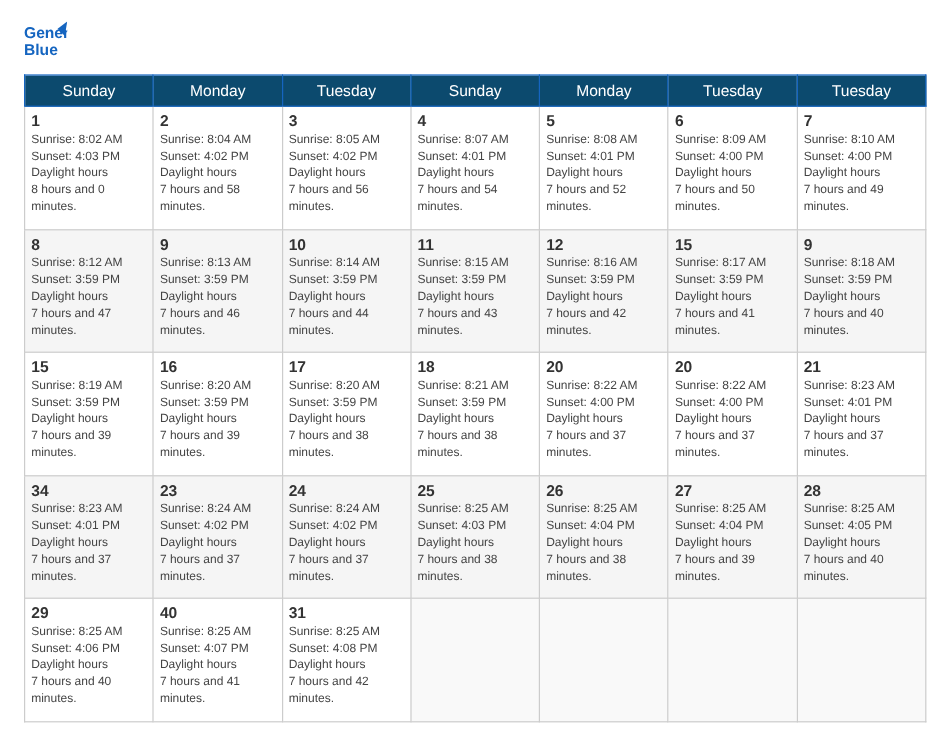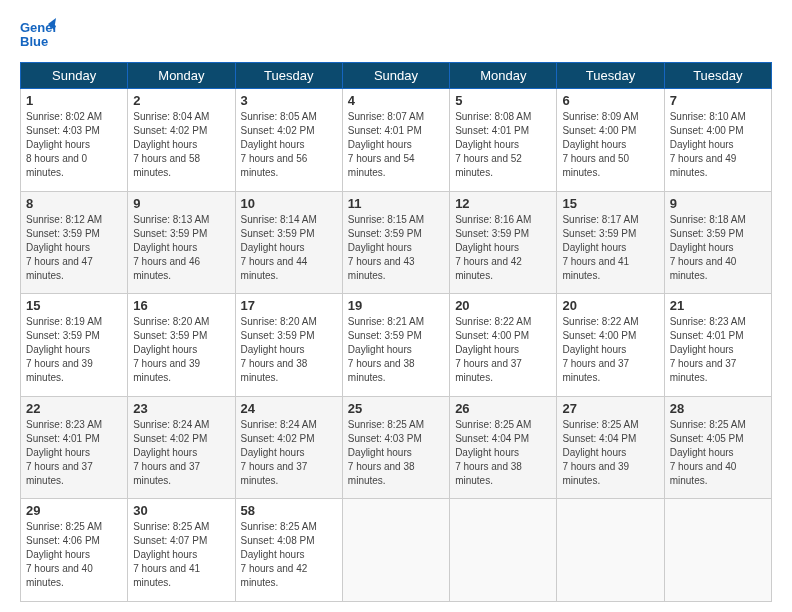--- a/index.html
+++ b/index.html
@@ -275,21 +275,21 @@
           <td>
         <span class="day-num">17</span>
         <div class="day-info">
           Sunrise: 8:20 AM<br>
           Sunset: 3:59 PM<br>
           Daylight hours<br>
           7 hours and 38 minutes.
         </div>
       </td>
           <td>
-        <span class="day-num">19</span>
+        <span class="day-num">18</span>
         <div class="day-info">
           Sunrise: 8:21 AM<br>
           Sunset: 3:59 PM<br>
           Daylight hours<br>
           7 hours and 38 minutes.
         </div>
       </td>
           <td>
         <span class="day-num">20</span>
         <div class="day-info">
@@ -313,21 +313,21 @@
         <div class="day-info">
           Sunrise: 8:23 AM<br>
           Sunset: 4:01 PM<br>
           Daylight hours<br>
           7 hours and 37 minutes.
         </div>
       </td>
         </tr>
         <tr>
           <td>
-        <span class="day-num">22</span>
+        <span class="day-num">34</span>
         <div class="day-info">
           Sunrise: 8:23 AM<br>
           Sunset: 4:01 PM<br>
           Daylight hours<br>
           7 hours and 37 minutes.
         </div>
       </td>
           <td>
         <span class="day-num">23</span>
         <div class="day-info">
@@ -387,30 +387,30 @@
           <td>
         <span class="day-num">29</span>
         <div class="day-info">
           Sunrise: 8:25 AM<br>
           Sunset: 4:06 PM<br>
           Daylight hours<br>
           7 hours and 40 minutes.
         </div>
       </td>
           <td>
-        <span class="day-num">30</span>
+        <span class="day-num">40</span>
         <div class="day-info">
           Sunrise: 8:25 AM<br>
           Sunset: 4:07 PM<br>
           Daylight hours<br>
           7 hours and 41 minutes.
         </div>
       </td>
           <td>
-        <span class="day-num">58</span>
+        <span class="day-num">31</span>
         <div class="day-info">
           Sunrise: 8:25 AM<br>
           Sunset: 4:08 PM<br>
           Daylight hours<br>
           7 hours and 42 minutes.
         </div>
       </td>
           <td class="empty-cell"></td>
           <td class="empty-cell"></td>
           <td class="empty-cell"></td>

